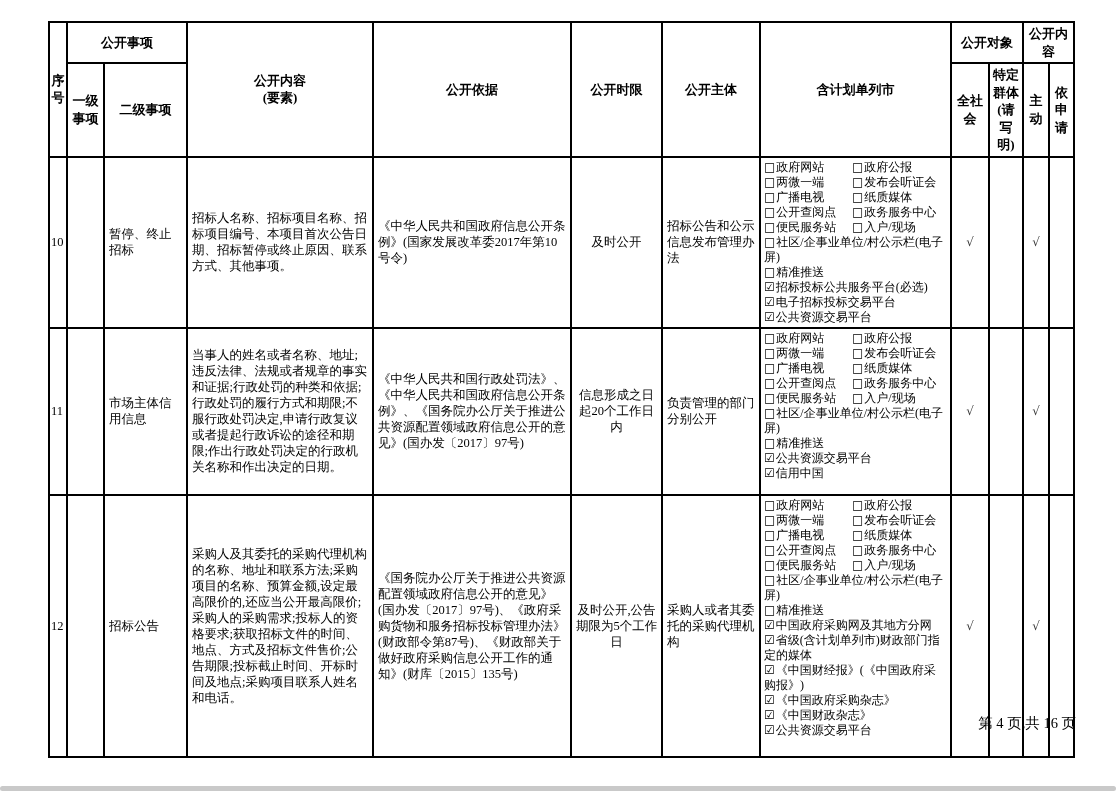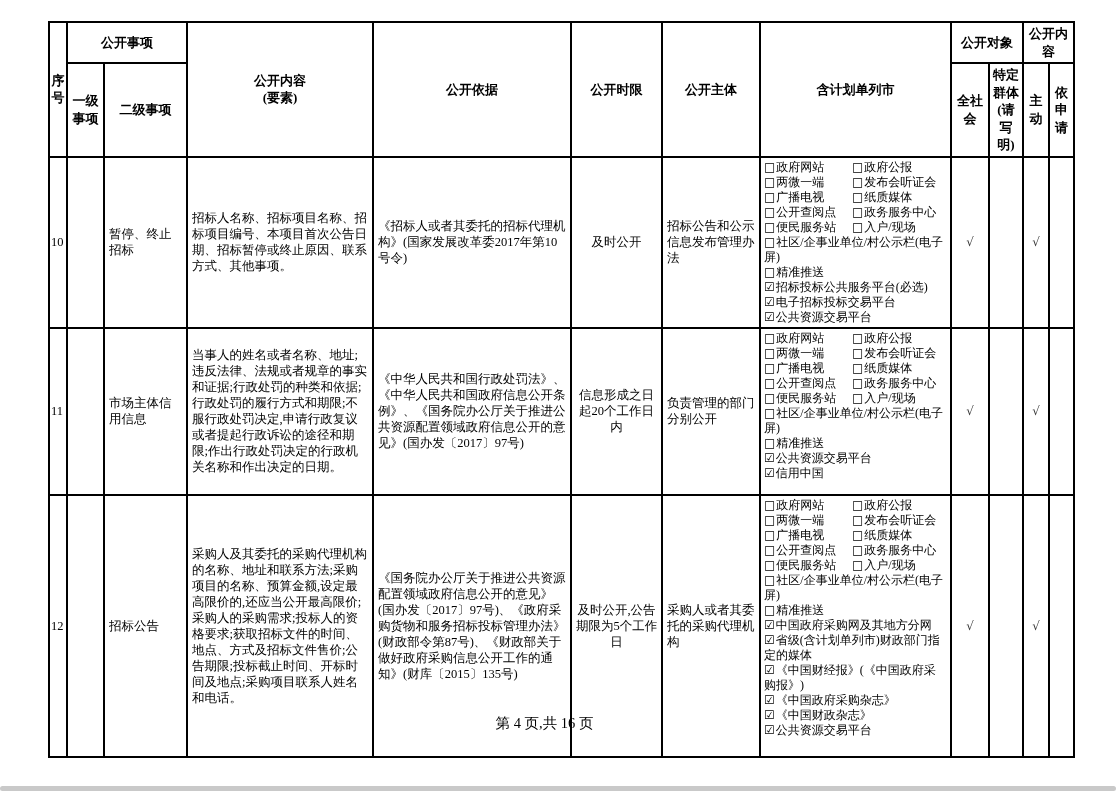--- a/index.html
+++ b/index.html
@@ -51,24 +51,24 @@
     color: #3a3a3a;
     padding: 0;
     font-family: "DejaVu Sans", sans-serif;
   }
   .ch-line { display: flex; }
   .ch-item { display: block; }
   .ch-line .ch-item:first-child:nth-last-child(2) { width: 88px; flex: none; }
   .ch-box { margin-right: 1px; font-family: "DejaVu Sans", sans-serif; }
   .footer {
     position: absolute;
-    left: 32px;
+    left: 51px;
     width: 1025px;
     top: 714px;
-    text-align: center;
+    text-align: right;
     font-size: 14.5px;
     z-index: 2;
   }
   .bottom-bar {
     position: absolute;
     left: 0;
     bottom: 0;
     width: 1116px;
     height: 5px;
     background: #c9c9c9;
@@ -118,21 +118,21 @@
         <th>主动</th>
         <th>依申请</th>
       </tr>
     </thead>
     <tbody>
       <tr style="height:167px">
         <td class="num">10</td>
         <td></td>
         <td>暂停、终止招标</td>
         <td>招标人名称、招标项目名称、招标项目编号、本项目首次公告日期、招标暂停或终止原因、联系方式、其他事项。</td>
-        <td>《招标人或者其委托的招标代理机构》(国家发展改革委2017年第10号令)</td>
+        <td>《中华人民共和国政府信息公开条例》(国家发展改革委2017年第10号令)</td>
         <td class="center">及时公开</td>
         <td>招标公告和公示信息发布管理办法</td>
         <td class="channels">
             <div class="ch-line">
               <span class="ch-item"><span class="ch-box">□</span>政府网站</span>
               <span class="ch-item"><span class="ch-box">□</span>政府公报</span>
             </div>
             <div class="ch-line">
               <span class="ch-item"><span class="ch-box">□</span>两微一端</span>
               <span class="ch-item"><span class="ch-box">□</span>发布会听证会</span>

